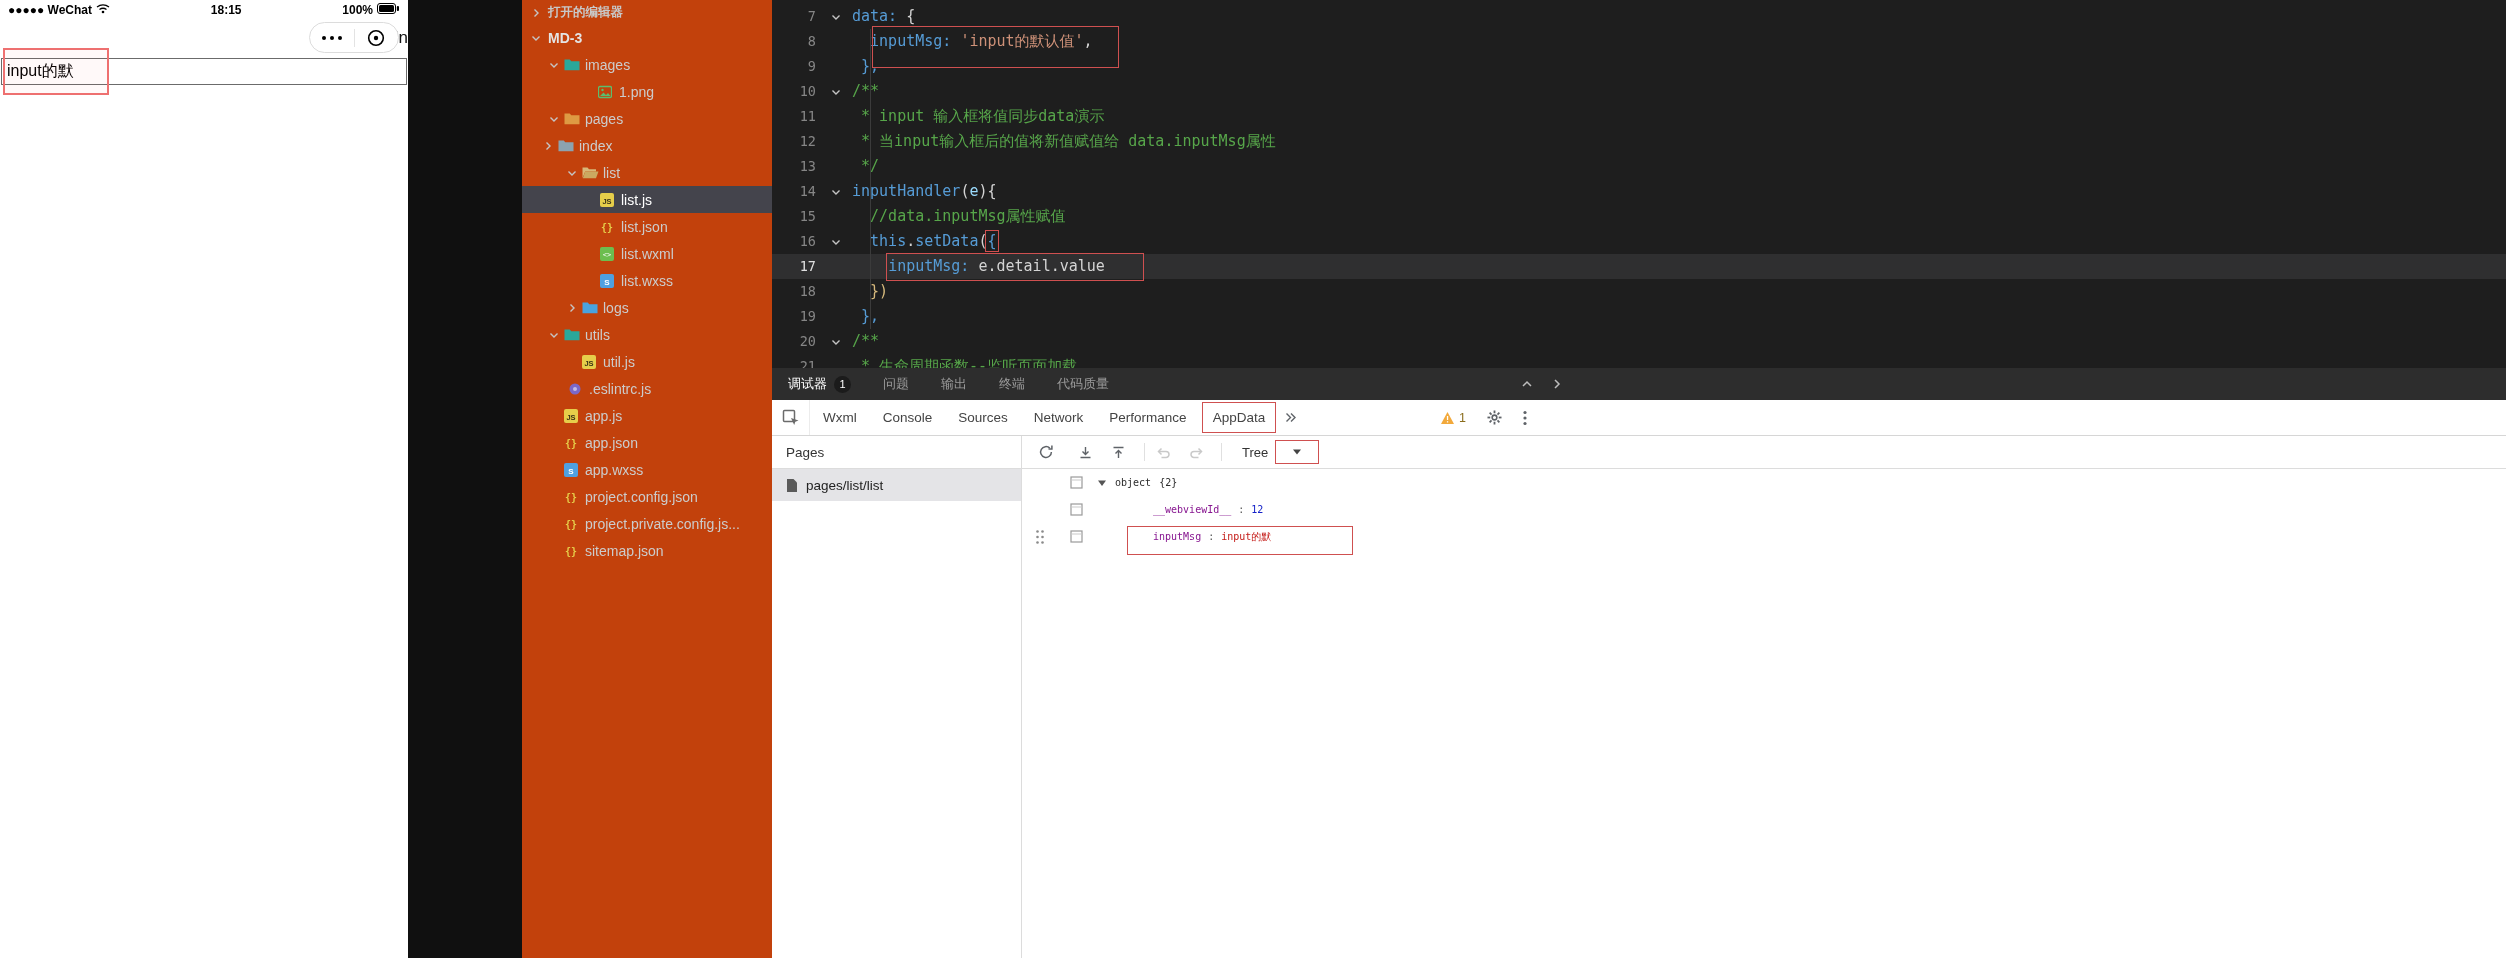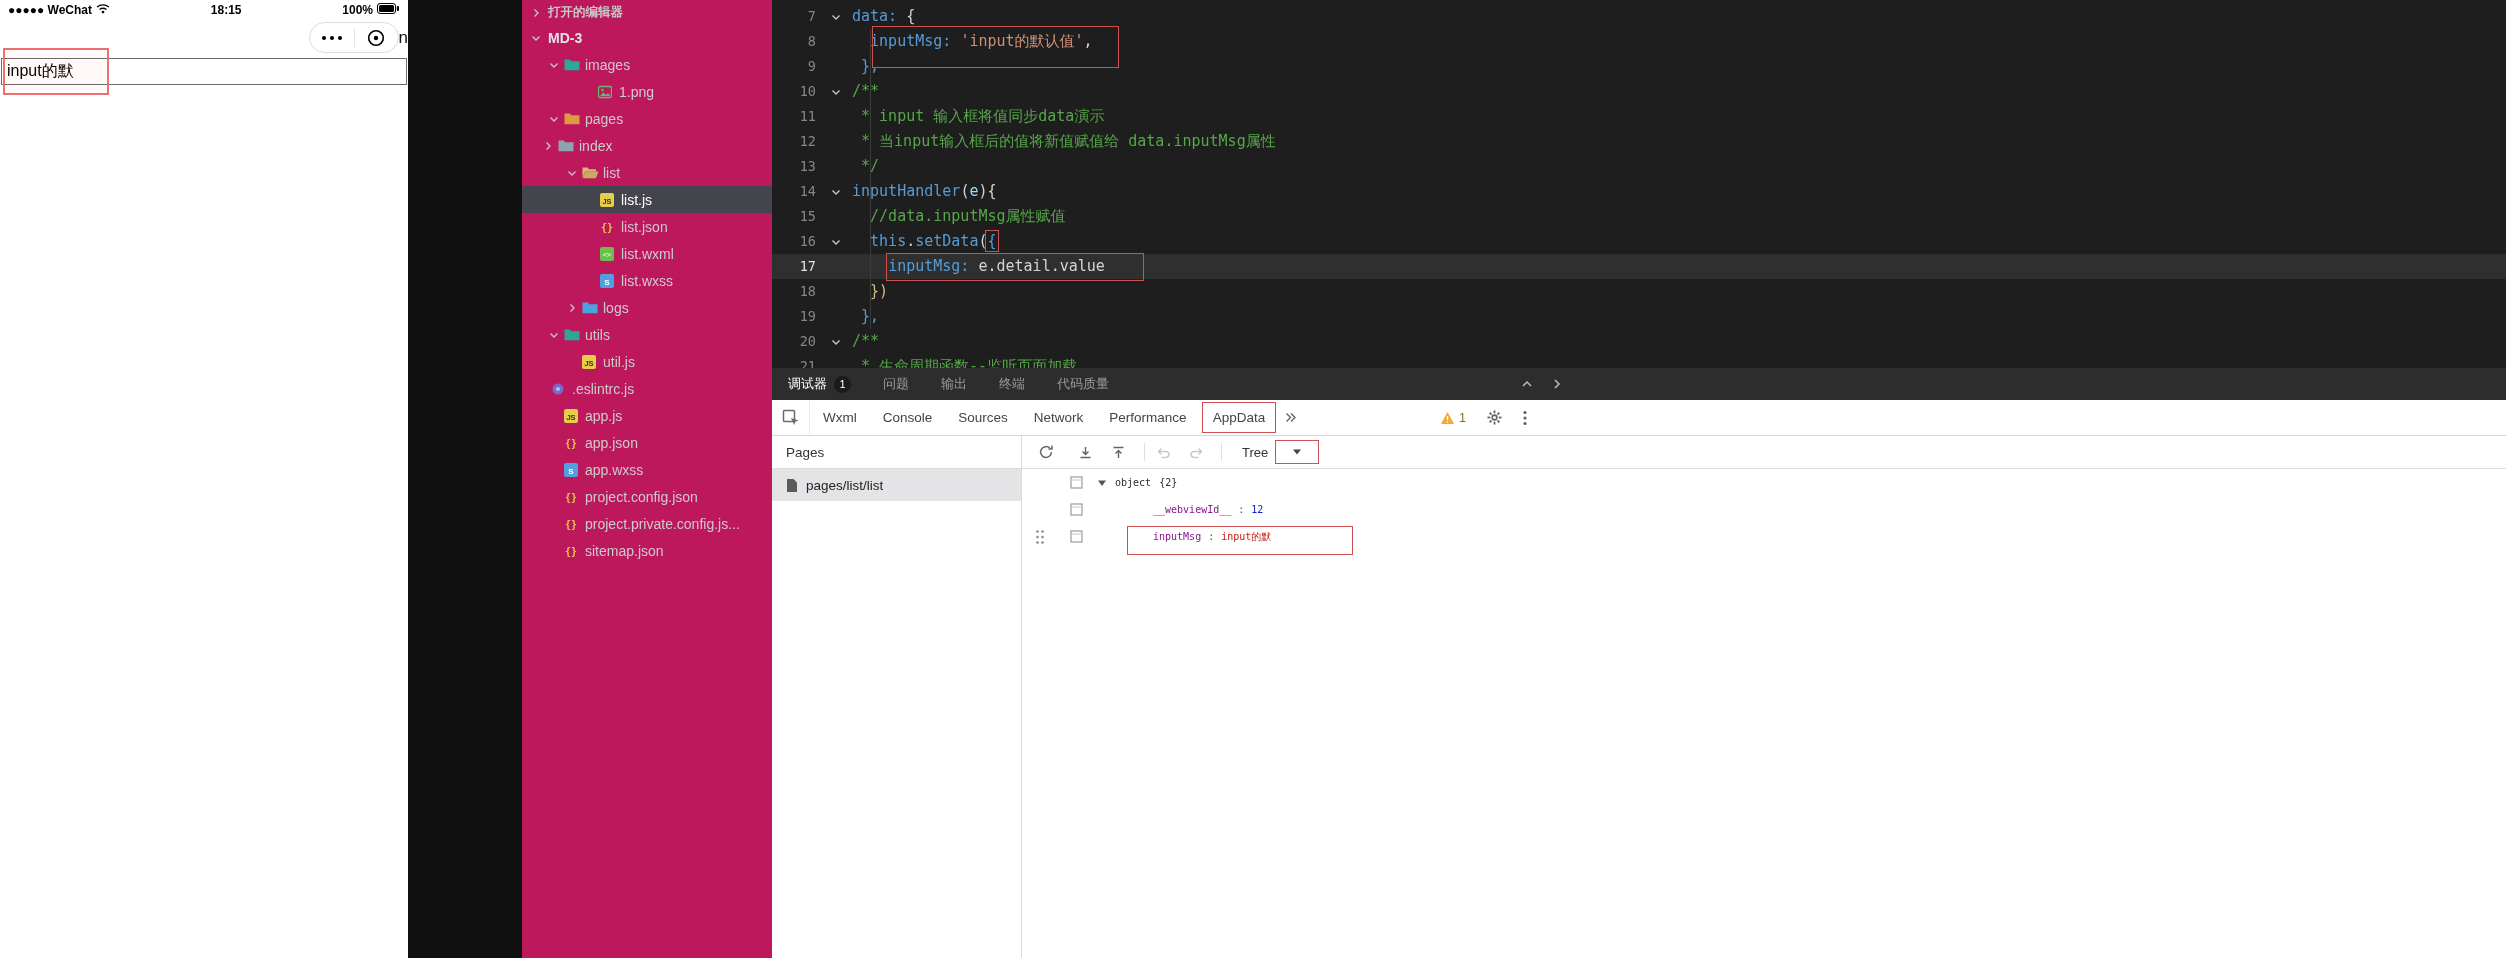--- a/index.html
+++ b/index.html
@@ -14,21 +14,21 @@
   .nav-title { position:absolute; left:0; right:0; top:8px; text-align:right; font-size:17px; color:#111; }
   .capsule { position:absolute; right:9px; top:2px; width:90px; height:31px; border:1px solid #dcdcdc; border-radius:16px; display:flex; align-items:center; background:#fff; }
   .capsule .half { flex:1; display:flex; justify-content:center; align-items:center; height:100%; cursor:pointer; }
   .capsule .divider { width:1px; height:18px; background:#e3e3e3; }
   .phone-input { position:absolute; left:1px; top:58px; width:406px; height:27px; border:1px solid #6b6b6b; background:#fff; font-size:16px; padding-left:5px; color:#000; font-family:inherit; outline:none; }
   .phone-highlight { position:absolute; left:3px; top:48px; width:106px; height:47px; border:2px solid #ee7070; background:rgba(255,100,100,0.04); pointer-events:none; }
 
   .gap-strip { position:absolute; left:408px; top:0; width:114px; height:958px; background:#101010; }
 
   
-  .sidebar { position:absolute; left:522px; top:0; width:250px; height:958px; background:#be185d; color:#cccccc; font-size:14px; overflow:hidden; }
+  .sidebar { position:absolute; left:522px; top:0; width:250px; height:958px; background:#c2410c; color:#cccccc; font-size:14px; overflow:hidden; }
   .tree-row { display:flex; align-items:center; height:27px; white-space:nowrap; cursor:pointer; }
   .tree-row.section { font-size:12.5px; font-weight:bold; color:#c8c8c8; height:25px; }
   .tree-row.project { font-weight:bold; color:#e4e4e4; height:26px; }
   .tree-row.selected { background:#44444c; color:#fff; }
   .chev { width:16px; flex:none; display:flex; align-items:center; }
   .ticon { width:19px; flex:none; display:flex; }
   .tlabel { padding-left:2px; }
 
   
   .editor { position:absolute; left:772px; top:0; width:1734px; height:368px; background:#1e1e1e; overflow:hidden;
@@ -289,21 +289,21 @@
       <div class="tree-row" style="padding-left: 44px;">
         <span class="chev"></span>
         <span class="ticon">
           <svg width="14" height="14" viewBox="0 0 14 14">
             <rect width="14" height="14" rx="2" fill="#E6CE4A"></rect>
             <text x="7" y="10.5" font-size="7.5" font-weight="bold" text-anchor="middle" fill="#3a3316" font-family="sans-serif">JS</text>
           </svg>
         </span>
         <span class="tlabel">util.js</span>
       </div>
-      <div class="tree-row" style="padding-left: 13px;">
+      <div class="tree-row" style="padding-left: 30px;">
         <span class="chev"></span>
         <span class="ticon">
           <svg width="14" height="14" viewBox="0 0 14 14">
             <circle cx="7" cy="7" r="5.5" fill="#7B68C8"></circle>
             <circle cx="7" cy="7" r="2" fill="#fff" opacity="0.55"></circle>
           </svg>
         </span>
         <span class="tlabel">.eslintrc.js</span>
       </div>
       <div class="tree-row" style="padding-left: 26px;">

